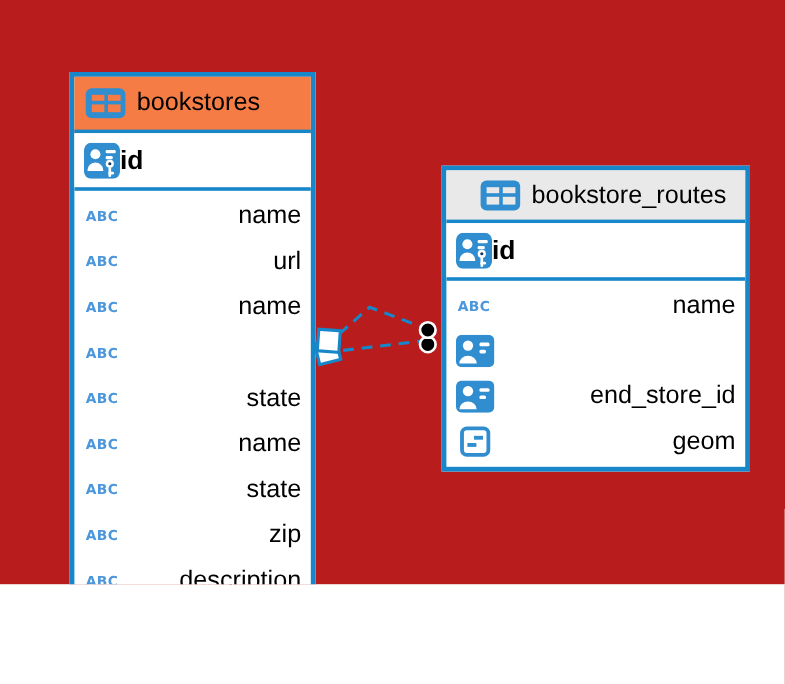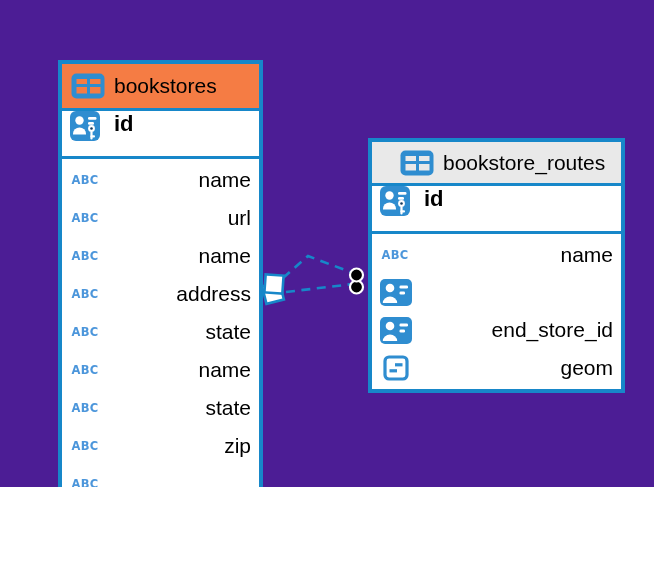--- a/index.html
+++ b/index.html
@@ -1,35 +1,35 @@
 <!DOCTYPE html>
 <html><head>
 <meta charset="utf-8">
 <style>
   html,body{margin:0;padding:0;background:#fff;}
   .canvas{
-    position:relative;width:654px;height:487px;background:#4c1d95;
+    position:relative;width:654px;height:487px;background:#b91c1c;
     font-family:"Liberation Sans",sans-serif;overflow:hidden;
     --blue:#1787C9;--iconblue:#2F8DD0;--abcblue:#4C96DB;--txt:#000000;
   }
   .er-table{
     position:absolute;background:#ffffff;border:4px solid var(--blue);
     box-sizing:border-box;display:flex;flex-direction:column;z-index:2;
   }
   #tbl-bookstores{left:58px;top:60px;width:205px;height:487px;}
   #tbl-routes{left:368px;top:138px;width:257px;height:255px;}
   .hdr{
     display:flex;align-items:center;gap:9px;padding:0 9px;flex:0 0 auto;
     border-bottom:3px solid var(--blue);
   }
   #tbl-bookstores .hdr{height:44px;background:#F57C44;--cellbg:#F57C44;}
   #tbl-routes .hdr{height:41px;background:#E9E9E9;padding-left:28px;--cellbg:#E9E9E9;}
   .hdr-title{font-size:21px;color:var(--txt);white-space:nowrap;}
   .pkrow{
-    display:flex;align-items:flex-start;gap:14px;padding:0 8px;flex:0 0 auto;
+    display:flex;align-items:center;gap:0;padding:0 8px;flex:0 0 auto;
     height:45px;border-bottom:3px solid var(--blue);background:#fff;
   }
   .pk-name{font-size:22px;font-weight:700;color:var(--txt);}
   .fields{flex:1;display:flex;flex-direction:column;padding:2px 0;}
   .frow{flex:1;display:flex;align-items:center;gap:9px;padding:0 8px;justify-content:space-between;}
   .fname{font-size:21px;color:var(--txt);white-space:nowrap;}
   .icon{flex:0 0 auto;display:inline-flex;align-items:center;justify-content:center;}
   .abc{
     flex:0 0 auto;width:30px;text-align:center;
     font-family:"DejaVu Sans",sans-serif;font-weight:800;font-size:11.5px;
@@ -106,40 +106,40 @@
       <div class="frow">
         <span class="abc">ABC</span>
         <span class="fname">url</span>
       </div>
       <div class="frow">
         <span class="abc">ABC</span>
         <span class="fname">name</span>
       </div>
       <div class="frow">
         <span class="abc">ABC</span>
-        <span class="fname">address</span>
       </div>
       <div class="frow">
         <span class="abc">ABC</span>
         <span class="fname">state</span>
       </div>
       <div class="frow">
         <span class="abc">ABC</span>
         <span class="fname">name</span>
       </div>
       <div class="frow">
         <span class="abc">ABC</span>
         <span class="fname">state</span>
       </div>
       <div class="frow">
         <span class="abc">ABC</span>
         <span class="fname">zip</span>
       </div>
       <div class="frow">
         <span class="abc">ABC</span>
+        <span class="fname">description</span>
       </div>
       <div class="frow">
         <span class="icon" style="width:30px">
           <svg width="26" height="26">
               <use href="#sym-geom"></use>
             </svg>
         </span>
         <span class="fname">geom</span>
       </div>
     </div>

